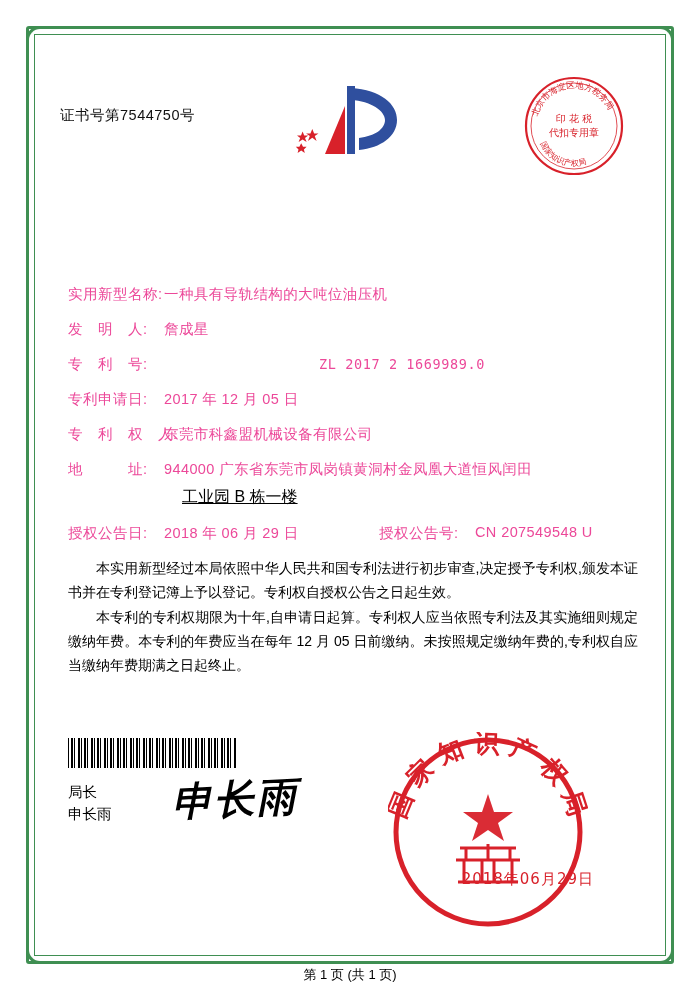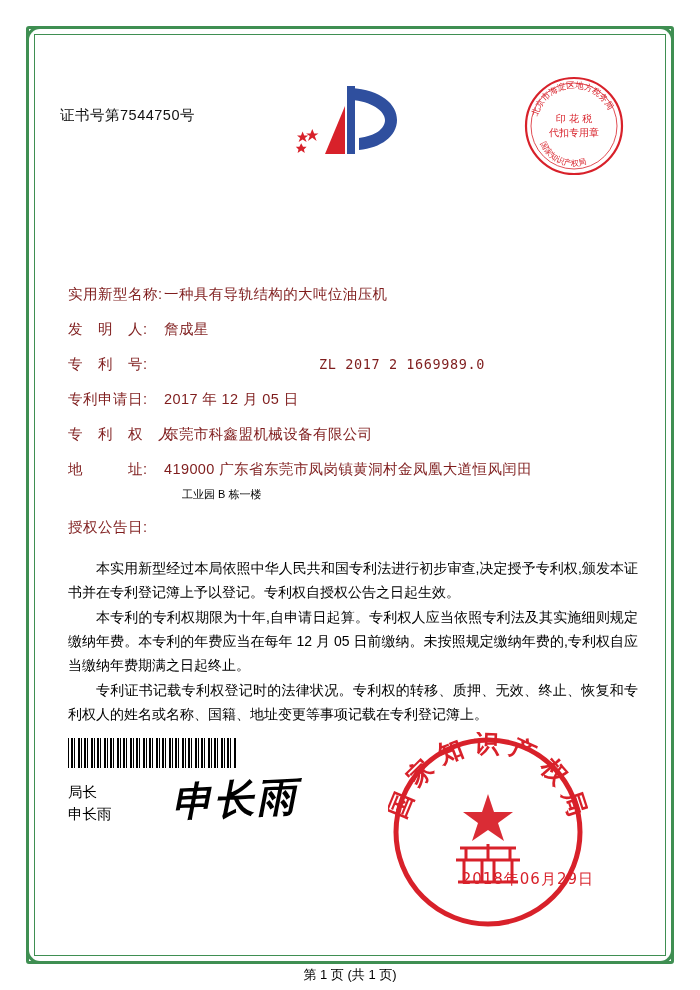--- a/index.html
+++ b/index.html
@@ -82,39 +82,40 @@
   
   .fields {
     position: absolute;
     left: 8px; right: 0; top: 225px;
   }
   .row {
     display: flex;
     align-items: baseline;
     margin-bottom: 16px;
     font-size: 14.5px;
-    color: #7f1d1d;
+    color: #ec4899;
   }
   .row .label {
     width: 96px;
     flex: 0 0 96px;
     letter-spacing: 0.5px;
     white-space: nowrap;
   }
   .row .value {
     flex: 1;
     letter-spacing: 0.4px;
   }
   .row .value.mono { font-family: "DejaVu Sans Mono", monospace; font-size: 13.5px; letter-spacing: 0.6px; text-align: center; }
   .addr-cont {
     margin-left: 96px;
-    font-size: 11px;
+    font-size: 16px;
     margin-top: -8px;
     margin-bottom: 16px;
     padding-left: 18px;
+    text-decoration: underline;
   }
   .row.two-col .value { display: flex; }
   .row.two-col .left { width: 215px; flex: 0 0 215px; }
   .row.two-col .right-label { flex: 0 0 96px; letter-spacing: 0.5px; }
   .row.two-col .right-value { flex: 1; }
 
   
   .body {
     position: absolute;
     left: 8px; right: 2px; top: 496px;
@@ -250,33 +251,37 @@
         <div class="value">2017 年 12 月 05 日</div>
       </div>
 
       <div class="row">
         <div class="label">专　利　权　人:</div>
         <div class="value">东莞市科鑫盟机械设备有限公司</div>
       </div>
 
       <div class="row">
         <div class="label">地　　　址:</div>
-        <div class="value">419000  广东省东莞市凤岗镇黄洞村金凤凰大道恒风闰田</div>
+        <div class="value">944000  广东省东莞市凤岗镇黄洞村金凤凰大道恒风闰田</div>
       </div>
       <div class="addr-cont">工业园 B 栋一楼</div>
 
       <div class="row two-col">
         <div class="label">授权公告日:</div>
+        <div class="value">
+          <span class="left">2018 年 06 月 29 日</span>
+          <span class="right-label">授权公告号:</span>
+          <span class="right-value">CN 207549548 U</span>
+        </div>
       </div>
     </div>
 
     <div class="body">
       <p>本实用新型经过本局依照中华人民共和国专利法进行初步审查,决定授予专利权,颁发本证书并在专利登记簿上予以登记。专利权自授权公告之日起生效。</p>
       <p>本专利的专利权期限为十年,自申请日起算。专利权人应当依照专利法及其实施细则规定缴纳年费。本专利的年费应当在每年 12 月 05 日前缴纳。未按照规定缴纳年费的,专利权自应当缴纳年费期满之日起终止。</p>
-      <p>专利证书记载专利权登记时的法律状况。专利权的转移、质押、无效、终止、恢复和专利权人的姓名或名称、国籍、地址变更等事项记载在专利登记簿上。</p>
     </div>
 
     <div class="barcode"></div>
 
     <div class="sig-block">
       <div>局长</div>
       <div>申长雨</div>
     </div>
 
     <div class="handwriting">申长雨</div>

